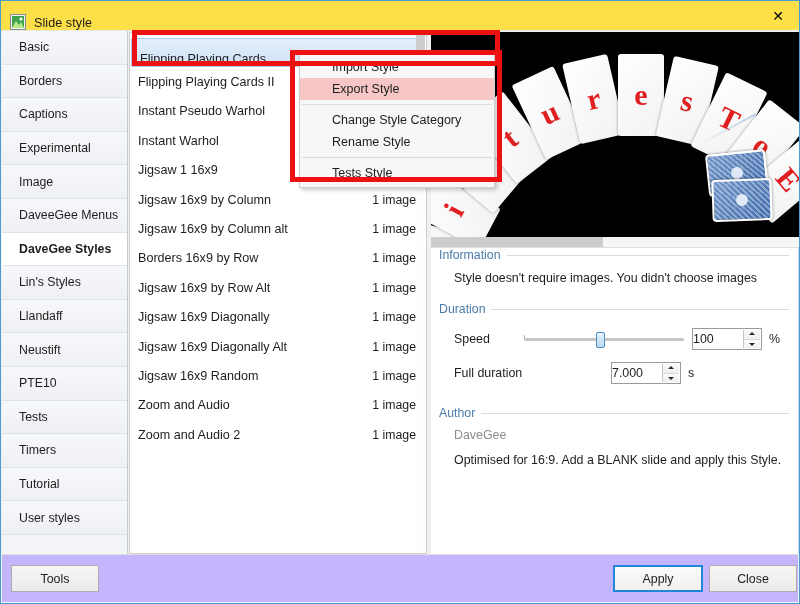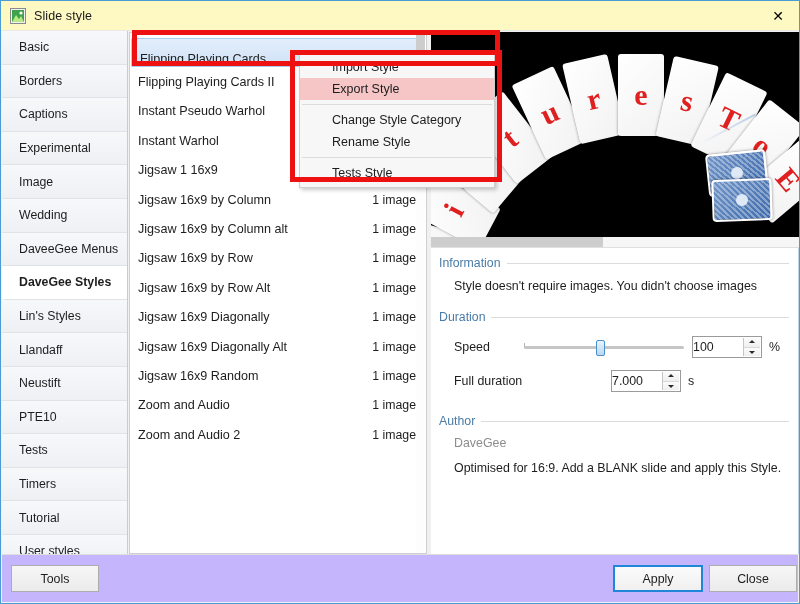--- a/index.html
+++ b/index.html
@@ -19,25 +19,25 @@
     background: #f0f0f0;
     border: 1px solid #4a9cd6;
     box-sizing: border-box;
   }
 
   
   .titlebar {
     position: absolute;
     left: 0; top: 0;
     width: 800px; height: 30px;
-    background: #fef9c3;
+    background: #fde047;
     border-bottom: 1px solid #e8e8e8;
     box-sizing: border-box;
     display: flex;
-    align-items: center;
+    align-items: flex-end;
   }
   .title-icon {
     width: 16px; height: 16px;
     margin-left: 9px;
     margin-right: 8px;
     flex: 0 0 auto;
     position: relative;
   }
   .title-text {
     font-size: 12.5px;
@@ -432,23 +432,20 @@
     <div class="cat-item">
         <span>Captions</span>
       </div>
     <div class="cat-item">
         <span>Experimental</span>
       </div>
     <div class="cat-item">
         <span>Image</span>
       </div>
     <div class="cat-item">
-        <span>Wedding</span>
-      </div>
-    <div class="cat-item">
         <span>DaveeGee Menus</span>
       </div>
     <div class="cat-item selected">
         <span>DaveGee Styles</span>
       </div>
     <div class="cat-item">
         <span>Lin's Styles</span>
       </div>
     <div class="cat-item">
         <span>Llandaff</span>
@@ -496,21 +493,21 @@
     </div>
     <div class="style-row">
       <span>Jigsaw 16x9 by Column</span>
       <span class="count">1 image</span>
     </div>
     <div class="style-row">
       <span>Jigsaw 16x9 by Column alt</span>
       <span class="count">1 image</span>
     </div>
     <div class="style-row">
-      <span>Jigsaw 16x9 by Row</span>
+      <span>Borders 16x9 by Row</span>
       <span class="count">1 image</span>
     </div>
     <div class="style-row">
       <span>Jigsaw 16x9 by Row Alt</span>
       <span class="count">1 image</span>
     </div>
     <div class="style-row">
       <span>Jigsaw 16x9 Diagonally</span>
       <span class="count">1 image</span>
     </div>
@@ -575,21 +572,21 @@
     <div style="position:absolute; left:266px; top:96px; width:62px; height:2px; background:linear-gradient(90deg,rgba(255,255,255,0),#b9cde4); transform:rotate(-28deg);"></div>
   </div>
 
   <div class="preview-hscroll">
     <div class="hthumb"></div>
   </div>
 
   <div class="info-panel">
     <div class="pnl-right-edge"></div>
 
-    <div class="group-head" style="margin-top:8px;">
+    <div class="group-head" style="">
       <span class="label">Information</span>
       <span class="rule"></span>
     </div>
     <div class="info-text">Style doesn't require images. You didn't choose images</div>
 
     <div class="group-head" style="margin-top:17px;">
       <span class="label">Duration</span>
       <span class="rule"></span>
     </div>
 

